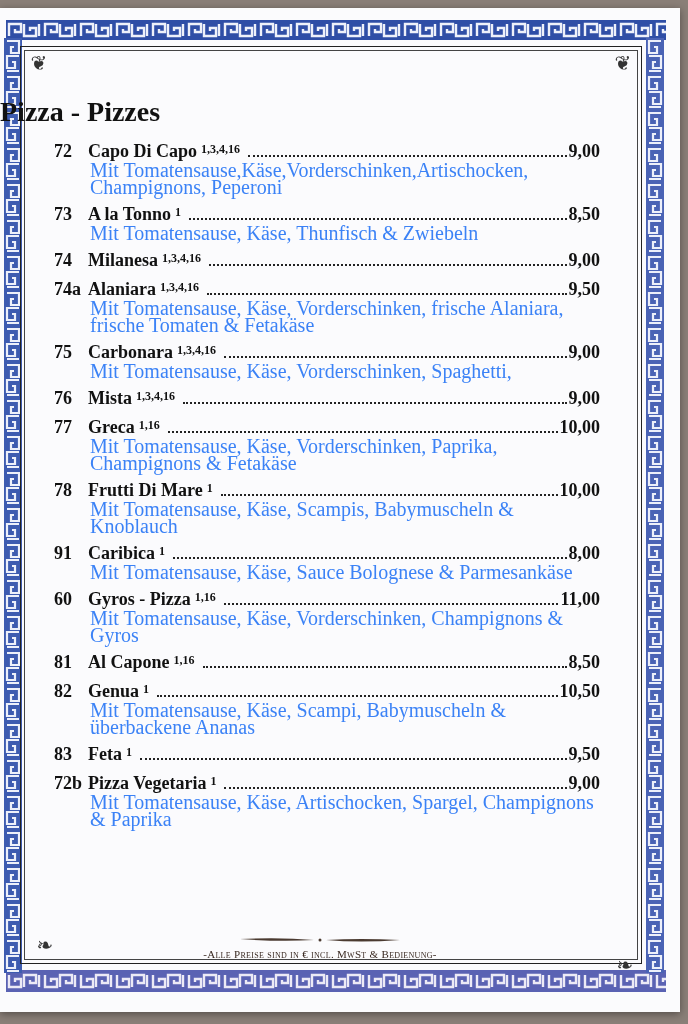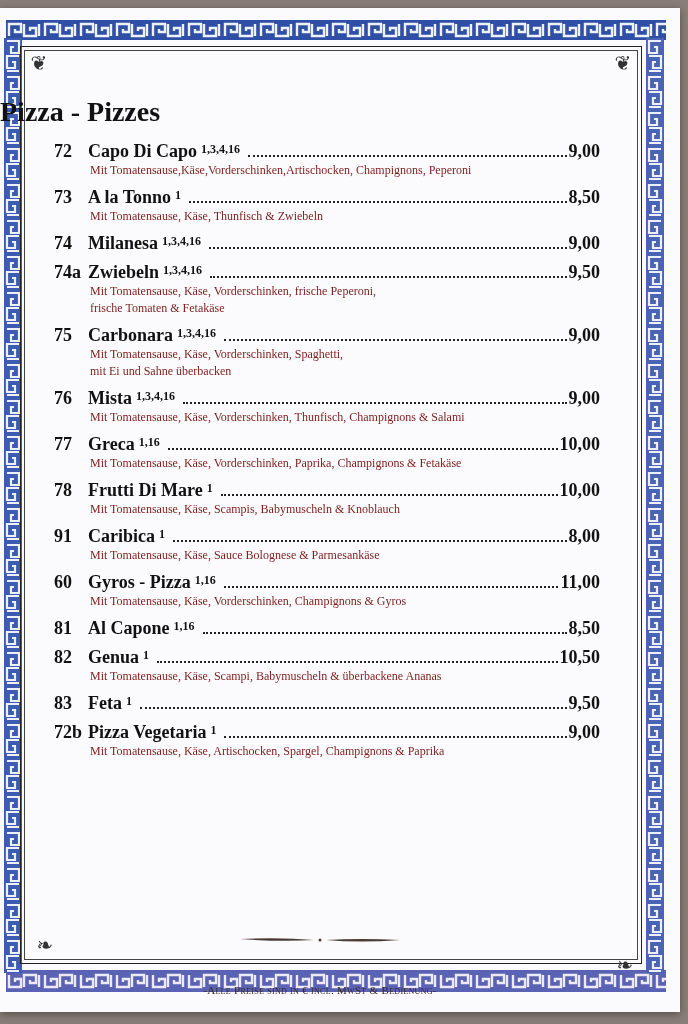--- a/index.html
+++ b/index.html
@@ -44,26 +44,26 @@
   .item { margin-bottom: 7px; }
   .item-head { display: flex; align-items: center; font-weight: bold; font-size: 18px; color: #111; line-height: 22px; }
   .num { width: 34px; flex: none; }
   .name { white-space: nowrap; }
   .allergens { font-size: 12px; vertical-align: super; margin-left: 4px; white-space: nowrap; position: relative; top: -2px; }
   .dots {
     flex: 1; margin: 0 2px 0 8px; overflow: hidden; white-space: nowrap;
     border-bottom: 2.5px dotted #222; height: 4px; align-self: flex-end; margin-bottom: 5px;
   }
   .price { flex: none; }
-  .desc { font-size: 12px; color: #7f1d1d; line-height: 17px; padding-left: 36px; }
+  .desc { font-size: 20px; color: #3b82f6; line-height: 17px; padding-left: 36px; }
   .footer-orn {
     position: absolute; left: 240px; top: 928px; width: 160px; height: 8px;
   }
   .footer-text {
-    position: absolute; left: 0; width: 640px; top: 976px; text-align: center;
+    position: absolute; left: 0; width: 640px; top: 940px; text-align: center;
     font-size: 11px; color: #3a2a22; font-variant: small-caps; letter-spacing: 0.3px;
   }
 </style>
 </head>
 <body>
 
 <div class="page">
 
   <div class="key-strip top">
     <svg width="660" height="20" viewBox="0 0 660 20">
@@ -153,56 +153,52 @@
       <span class="name">Milanesa</span>
       <span class="allergens">1,3,4,16</span>
       <span class="dots"></span>
       <span class="price">9,00</span>
     </div>
   </div>
 
   <div class="item">
     <div class="item-head">
       <span class="num">74a</span>
-      <span class="name">Zwiebeln</span>
+      <span class="name">Alaniara</span>
       <span class="allergens">1,3,4,16</span>
       <span class="dots"></span>
       <span class="price">9,50</span>
     </div>
     <div class="desc-wrap">
-          <div class="desc">Mit Tomatensause, Käse, Vorderschinken, frische Peperoni,</div>
+          <div class="desc">Mit Tomatensause, Käse, Vorderschinken, frische Alaniara,</div>
           <div class="desc">frische Tomaten &amp; Fetakäse</div>
         </div>
   </div>
 
   <div class="item">
     <div class="item-head">
       <span class="num">75</span>
       <span class="name">Carbonara</span>
       <span class="allergens">1,3,4,16</span>
       <span class="dots"></span>
       <span class="price">9,00</span>
     </div>
     <div class="desc-wrap">
           <div class="desc">Mit Tomatensause, Käse, Vorderschinken, Spaghetti,</div>
-          <div class="desc">mit Ei und Sahne überbacken</div>
         </div>
   </div>
 
   <div class="item">
     <div class="item-head">
       <span class="num">76</span>
       <span class="name">Mista</span>
       <span class="allergens">1,3,4,16</span>
       <span class="dots"></span>
       <span class="price">9,00</span>
     </div>
-    <div class="desc-wrap">
-          <div class="desc">Mit Tomatensause, Käse, Vorderschinken, Thunfisch, Champignons &amp; Salami</div>
-        </div>
   </div>
 
   <div class="item">
     <div class="item-head">
       <span class="num">77</span>
       <span class="name">Greca</span>
       <span class="allergens">1,16</span>
       <span class="dots"></span>
       <span class="price">10,00</span>
     </div>

